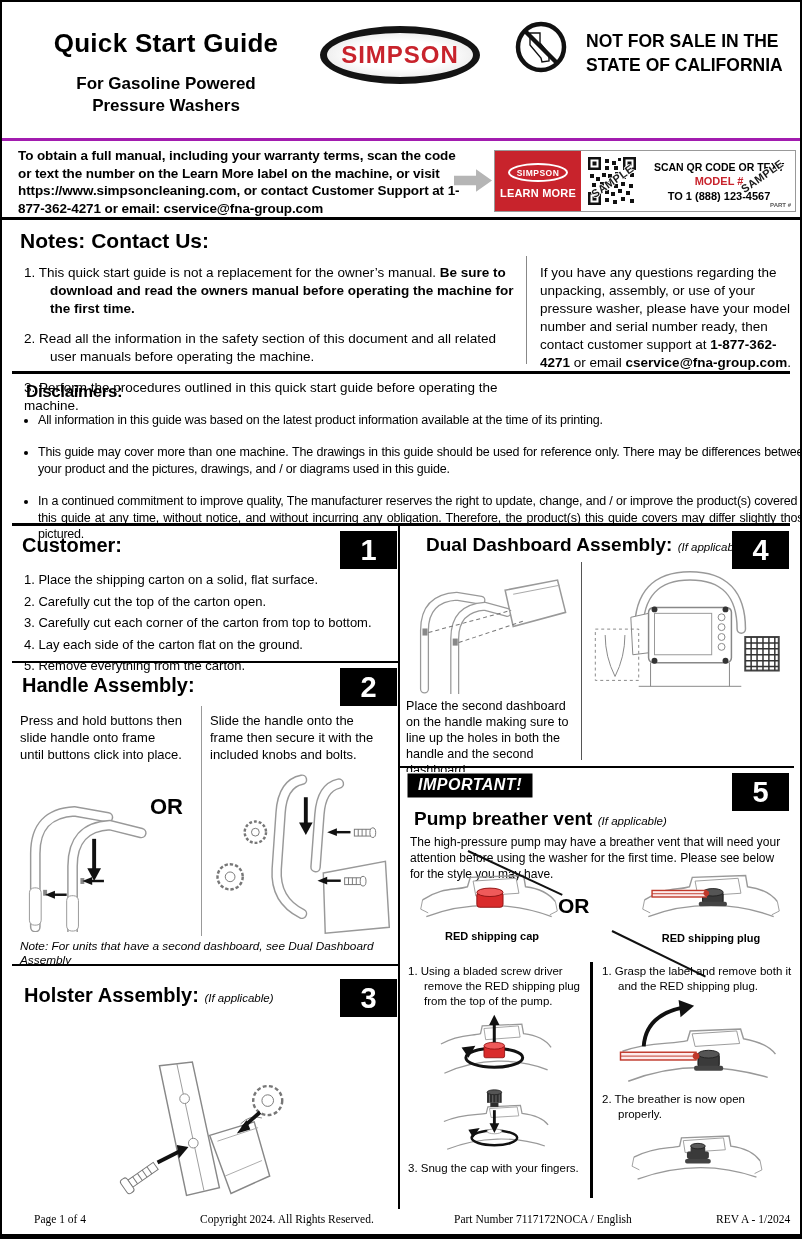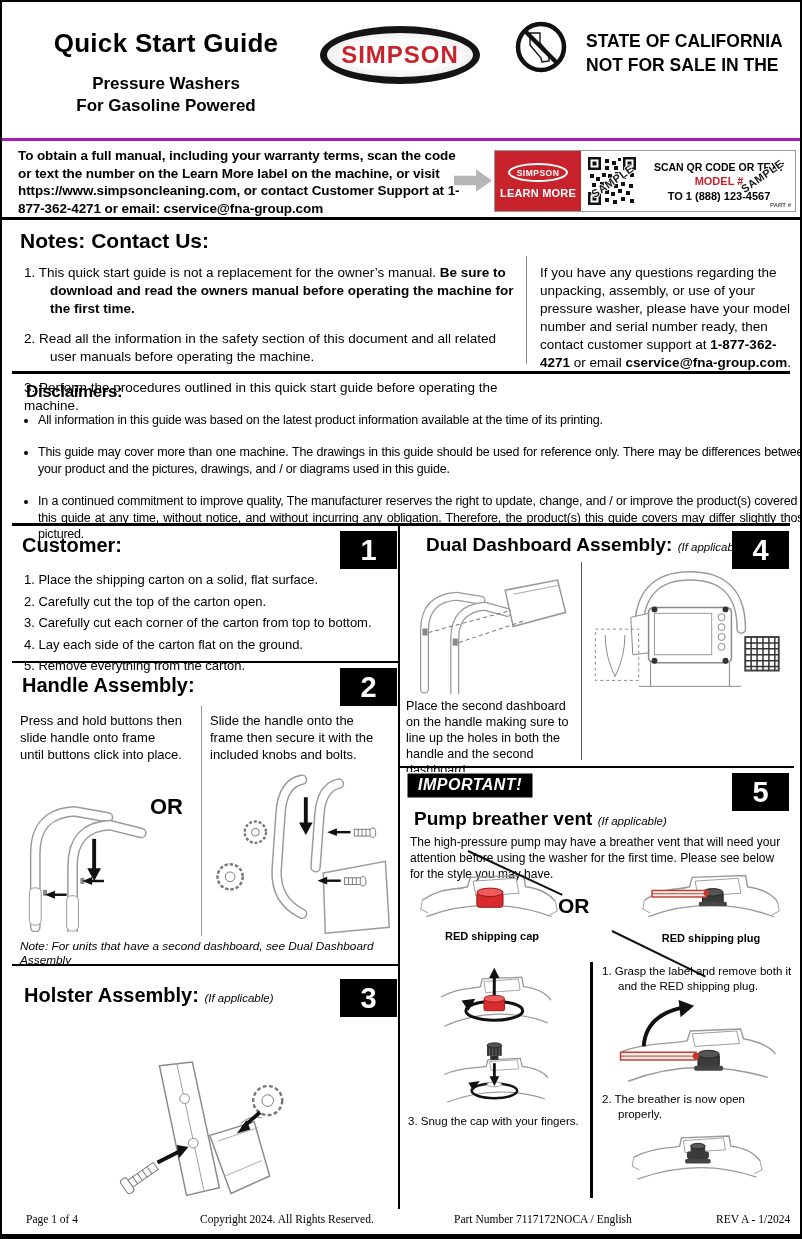--- a/index.html
+++ b/index.html
@@ -118,51 +118,51 @@
   .diag1{left:466px;top:848px;width:104px;transform:rotate(25deg);}
   .diag2{left:610px;top:928px;width:104px;transform:rotate(26deg);}
   .pv-div{position:absolute;left:588px;top:960px;width:3px;height:236px;background:#000;}
   .pv-left{position:absolute;left:406px;top:962px;width:176px;font-size:11.5px;line-height:1.3;}
   .pv-right{position:absolute;left:600px;top:962px;width:190px;font-size:11.5px;line-height:1.3;}
   .pv-step{padding-left:16px;text-indent:-16px;margin-bottom:4px;}
   .pv-fig{display:block;margin:2px auto;}
 
   
   .footer-item{position:absolute;bottom:9px;font-family:"Liberation Serif", serif;font-size:11.5px;}
-  .f-page{left:24px;} .f-copy{left:198px;} .f-part{left:452px;} .f-rev{left:714px;}
+  .f-page{left:32px;} .f-copy{left:198px;} .f-part{left:452px;} .f-rev{left:714px;}
 
   svg{display:block;}
 </style>
 </head>
 <body>
 
 <div class="page">
 
   <div class="title-block">
     <div class="title">Quick Start Guide</div>
     <div class="subtitle">
+      <div>For Gasoline Powered</div>
       <div>Pressure Washers</div>
-      <div>For Gasoline Powered</div>
     </div>
   </div>
 
   <div class="logo-oval">
     <span class="logo-text">SIMPSON</span>
   </div>
 
   <div class="nocal-icon">
     <svg width="54" height="54" viewBox="0 0 54 54">
       <circle cx="27" cy="27" r="23" fill="none" stroke="#111" stroke-width="4.5"></circle>
       <path d="M16 13 L26 13 L26 23 L35 34 L35 41 L28 42 L27 38 L16 25 Z" fill="none" stroke="#111" stroke-width="1.4"></path>
       <line x1="11" y1="11" x2="43" y2="43" stroke="#111" stroke-width="4.5"></line>
     </svg>
   </div>
   <div class="nocal-text">
+    <div>NOT FOR SALE IN THE</div>
     <div>STATE OF CALIFORNIA</div>
-    <div>NOT FOR SALE IN THE</div>
   </div>
 
   <div class="banner">
     <div class="banner-text">To obtain a full manual, including your warranty terms, scan the code or text the number on the Learn More label on the machine, or visit https://www.simpsoncleaning.com, or contact Customer Support at 1-877-362-4271 or email: cservice@fna-group.com</div>
     <div class="banner-arrow"></div>
     <div class="learn-label">
       <div class="ll-red">
         <div class="ll-oval">SIMPSON</div>
         <div class="ll-more">LEARN MORE</div>
       </div>
@@ -416,20 +416,21 @@
   </svg>
   <div class="pv-plugl">RED shipping plug</div>
 
   <div class="diag diag1"></div>
   <div class="or-pv">OR</div>
   <div class="diag diag2"></div>
 
   <div class="pv-div"></div>
 
   <div class="pv-left">
+    <div class="pv-step">1. Using a bladed screw driver remove the RED shipping plug from the top of the pump.</div>
     <svg class="pv-fig" width="140" height="74" viewBox="0 0 140 86">
       <path d="M6 36 C28 24 42 27 52 24 L54 15 L100 13 L102 24 C118 26 128 31 134 40" stroke="#999" fill="none" stroke-width="1.5"></path>
       <path d="M56 18 L96 15 L98 28 L58 31 Z" fill="#fff" stroke="#999"></path>
       <path d="M10 70 C50 52 95 52 130 66" stroke="#999" fill="none" stroke-width="1.5"></path>
       <ellipse cx="68" cy="52" rx="33" ry="11" fill="none" stroke="#111" stroke-width="3.5"></ellipse>
       <polygon points="30,40 46,38 38,52" fill="#111"></polygon>
       <rect x="56" y="38" width="24" height="14" rx="2" fill="#d92b2b" stroke="#8f1212"></rect>
       <ellipse cx="68" cy="38" rx="12" ry="4" fill="#ef5a5a" stroke="#8f1212"></ellipse>
       <line x1="68" y1="34" x2="68" y2="12" stroke="#111" stroke-width="3.5"></line>
       <polygon points="62,14 74,14 68,2" fill="#111"></polygon>

